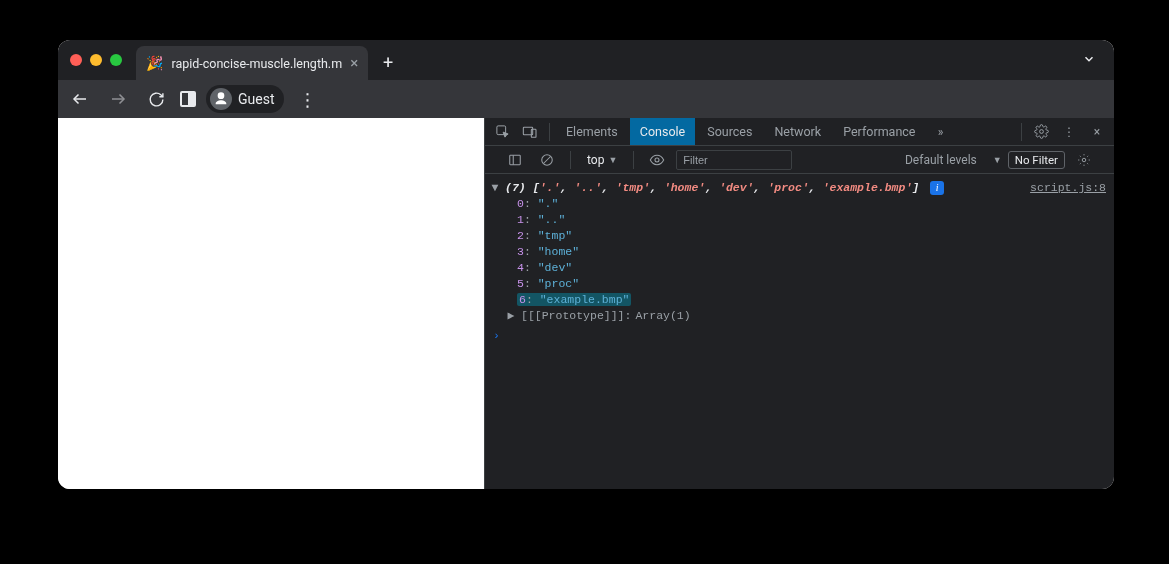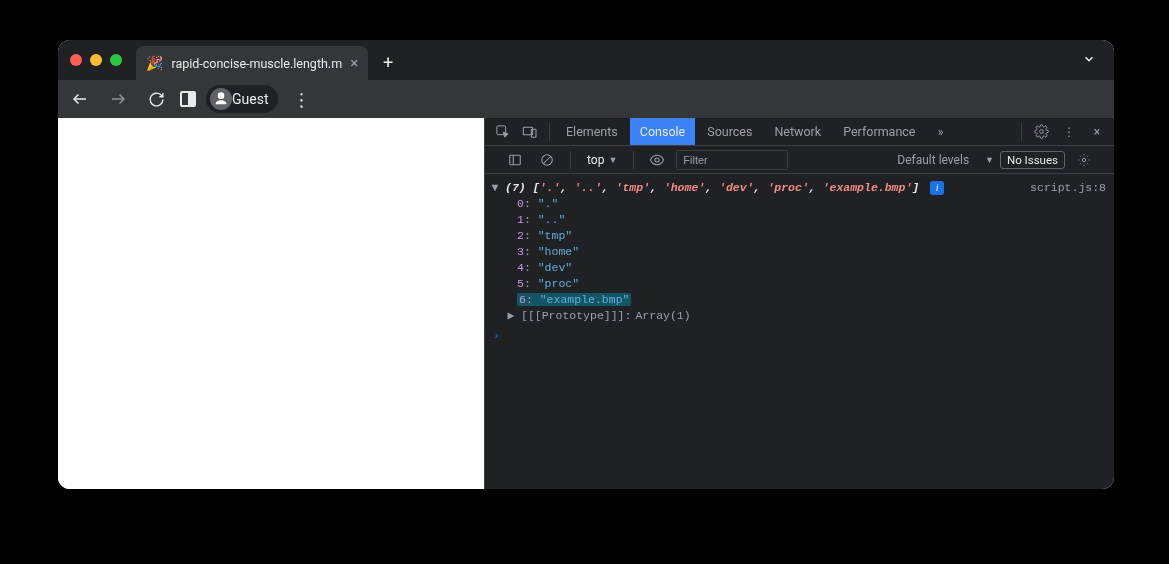--- a/index.html
+++ b/index.html
@@ -92,21 +92,21 @@
     display:flex;
     align-items:center;
     padding: 0 14px;
     gap: 10px;
     color:#e8eaed;
     font-size: 14px;
   }
   .lock { color:#9aa0a6; font-size:12px; }
   .right-icons { display:flex; align-items:center; gap:10px; color:#e8eaed; font-size:14px; }
   .guest-pill {
-    display:flex; align-items:center; 
+    display:flex; align-items:center; gap:6px;
     background:#202124; border-radius: 16px; padding: 3px 10px 3px 4px;
     font-size: 14px;
   }
   .avatar {
     width:22px;height:22px;border-radius:50%;
     background:#5f6368; display:flex;align-items:center;justify-content:center;
     color:#202124;
   }
   .guest-pill .avatar svg { width:16px;height:16px;fill:#fff; }
   .kebab { font-size:18px; cursor:pointer; padding:0 4px; }
@@ -147,21 +147,21 @@
     color:#9aa0a6; cursor:pointer; border-radius:3px;
   }
   .dt-tab {
     padding: 6px 10px;
     color:#9aa0a6;
     cursor:pointer;
     font-size:12.5px;
   }
   .dt-tab.active {
     color:#e8eaed;
-    background:#3b82f6;
+    background:#0369a1;
     border-top: 0;
     text-align: right;
   }
   .dt-sep { width:1px; height:18px; background:#3c4043; margin:0 4px; }
   .dt-right { margin-left:auto; display:flex; align-items:center; gap:2px; }
   
   .con-bar {
     height: 28px;
     display:flex;
     align-items:center;
@@ -207,21 +207,21 @@
   .disc { color:#9aa0a6; cursor:pointer; width:12px; text-align:center; }
   .bold { font-weight:bold; font-style:italic; color:#e8eaed; }
   .punc { color:#e8eaed; }
   .str { color:#f28b82; }
   .info-badge {
     display:inline-flex; width:14px;height:14px; border-radius:3px;
     background:#1a73e8; color:#fff; align-items:center;justify-content:center;
     font-family: Georgia, serif; font-style:italic; font-size:10px;
     margin-left:4px;
   }
-  .src-link { margin-left:auto; color:#9aa0a6; cursor:pointer; white-space:nowrap; }
+  .src-link { margin-left:auto; color:#9aa0a6; text-decoration:underline; cursor:pointer; white-space:nowrap; }
   .expand { padding-left: 28px; }
   .kv { white-space: pre; }
   .key { color:#c792ea; }
   .qstr { color:#5db0d7; }
   .hl { background:#135564; padding:0 2px; border-radius:2px; }
   .dim { color:#9aa0a6; }
   .num { color:#9980ff; }
   .proto-line { padding-left:16px; display:flex; align-items:center; gap:4px; }
   .prompt { color:#1a73e8; padding-left:4px; margin-top:4px; }
 </style>
@@ -346,21 +346,21 @@
             </svg>
         </div>
         <div class="con-filter">
           <input placeholder="Filter" style="">
         </div>
         <div style="flex:1"></div>
         <div class="levels">
           <span>Default levels</span>
           <span style="font-size:9px">▼</span>
         </div>
-        <div class="pill">No Issues</div>
+        <div class="pill">No Filter</div>
         <div class="dt-iconbtn">
           <svg width="14" height="14" viewBox="0 0 24 24" fill="none" stroke="currentColor" stroke-width="1.6">
               <circle cx="12" cy="12" r="3"></circle>
               <path d="M12 2v2m0 16v2M4.9 4.9l1.4 1.4m11.4 11.4 1.4 1.4M2 12h2m16 0h2M4.9 19.1l1.4-1.4m11.4-11.4 1.4-1.4"></path>
             </svg>
         </div>
       </div>
 
       <div class="con-body">
         <div class="row1">

